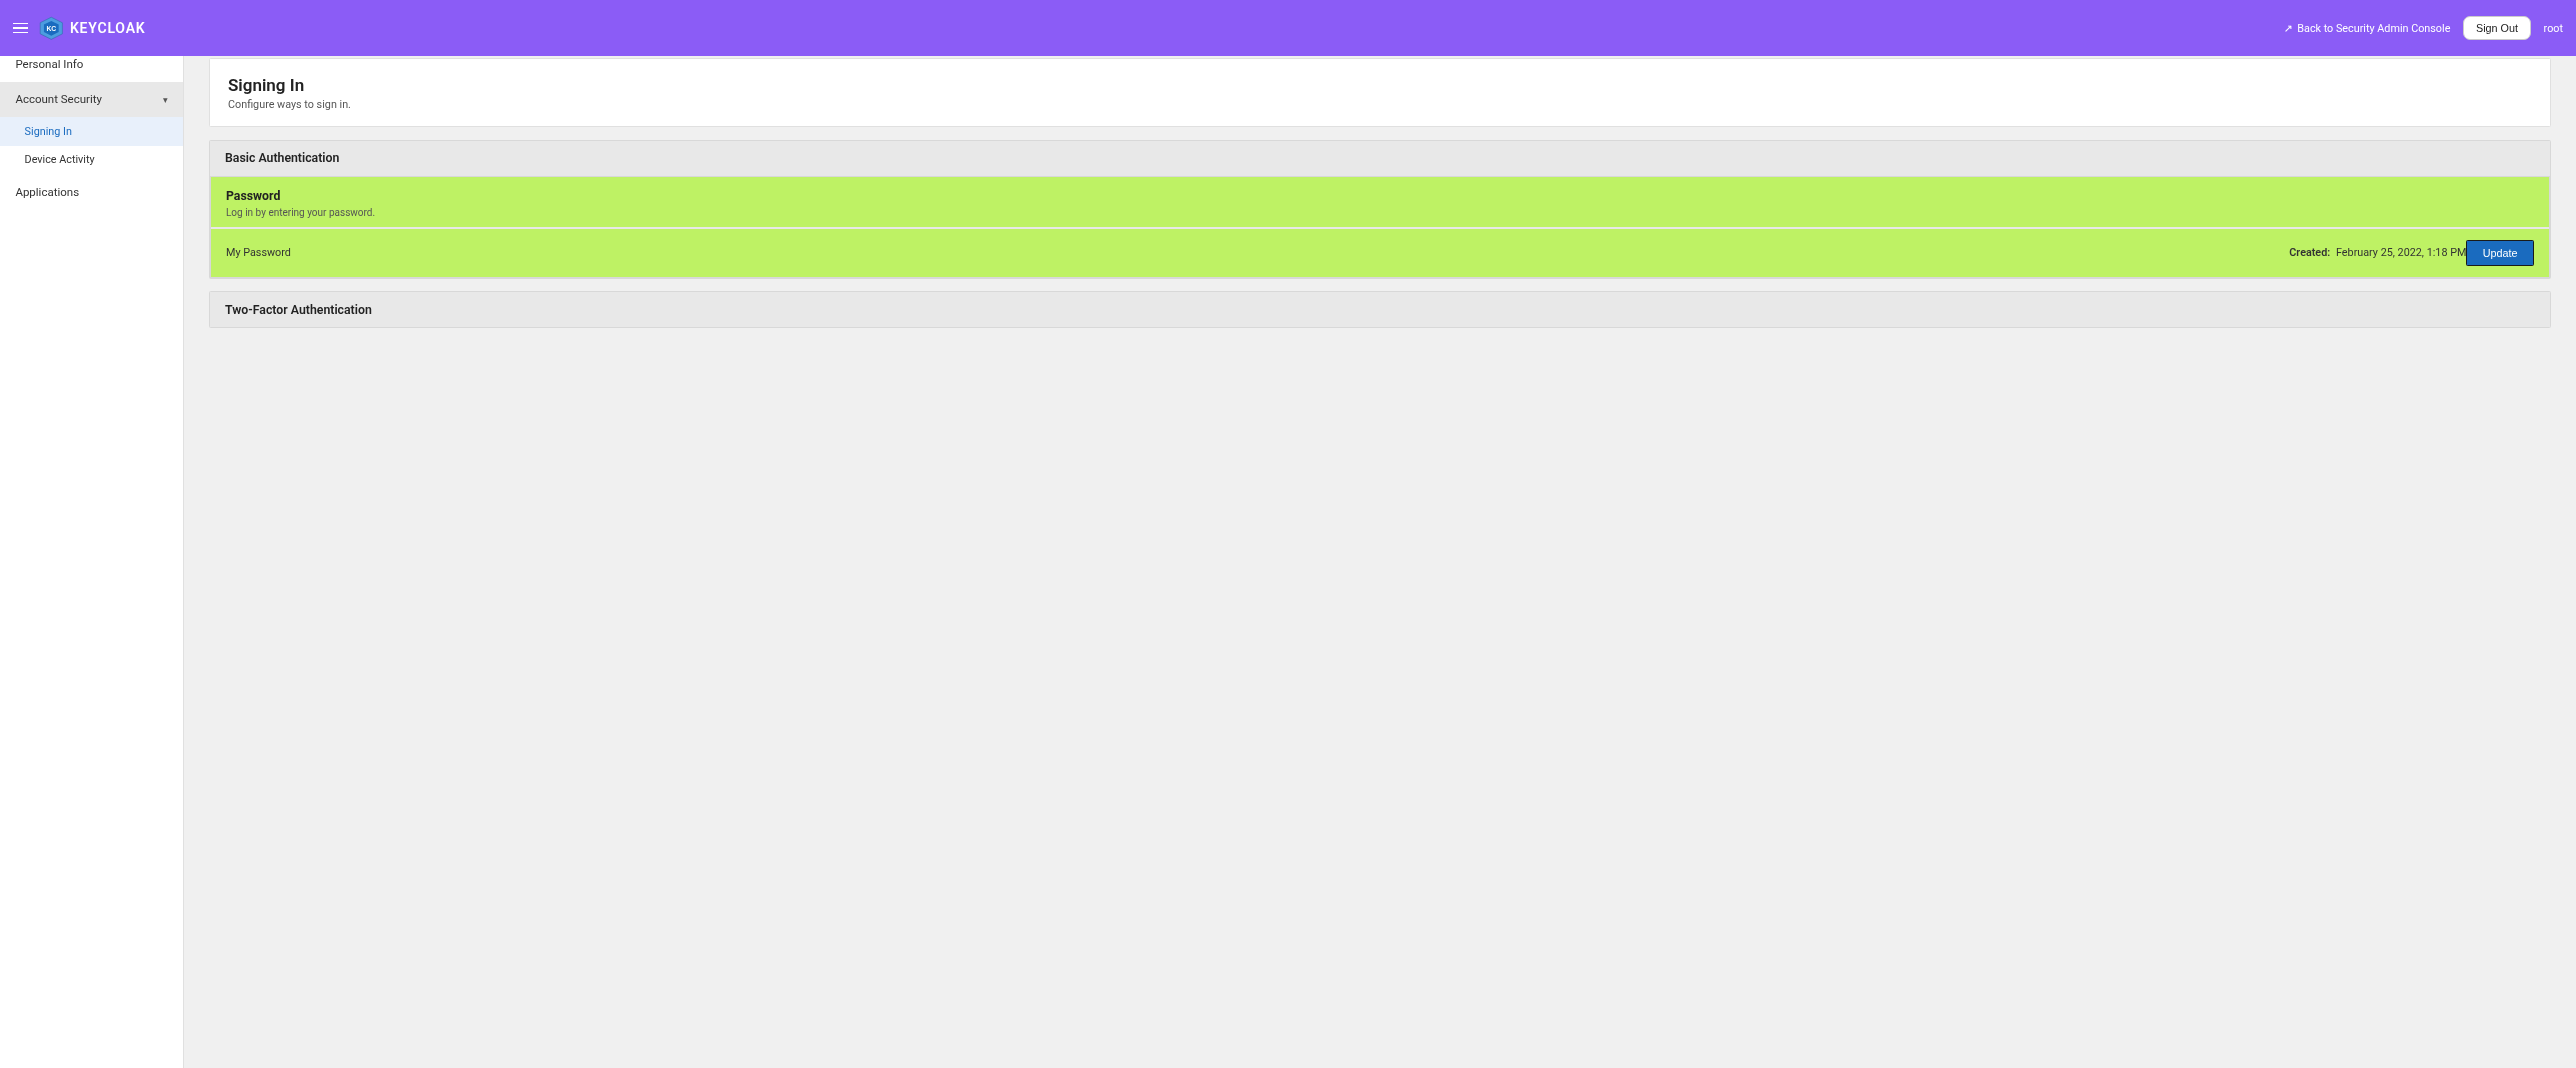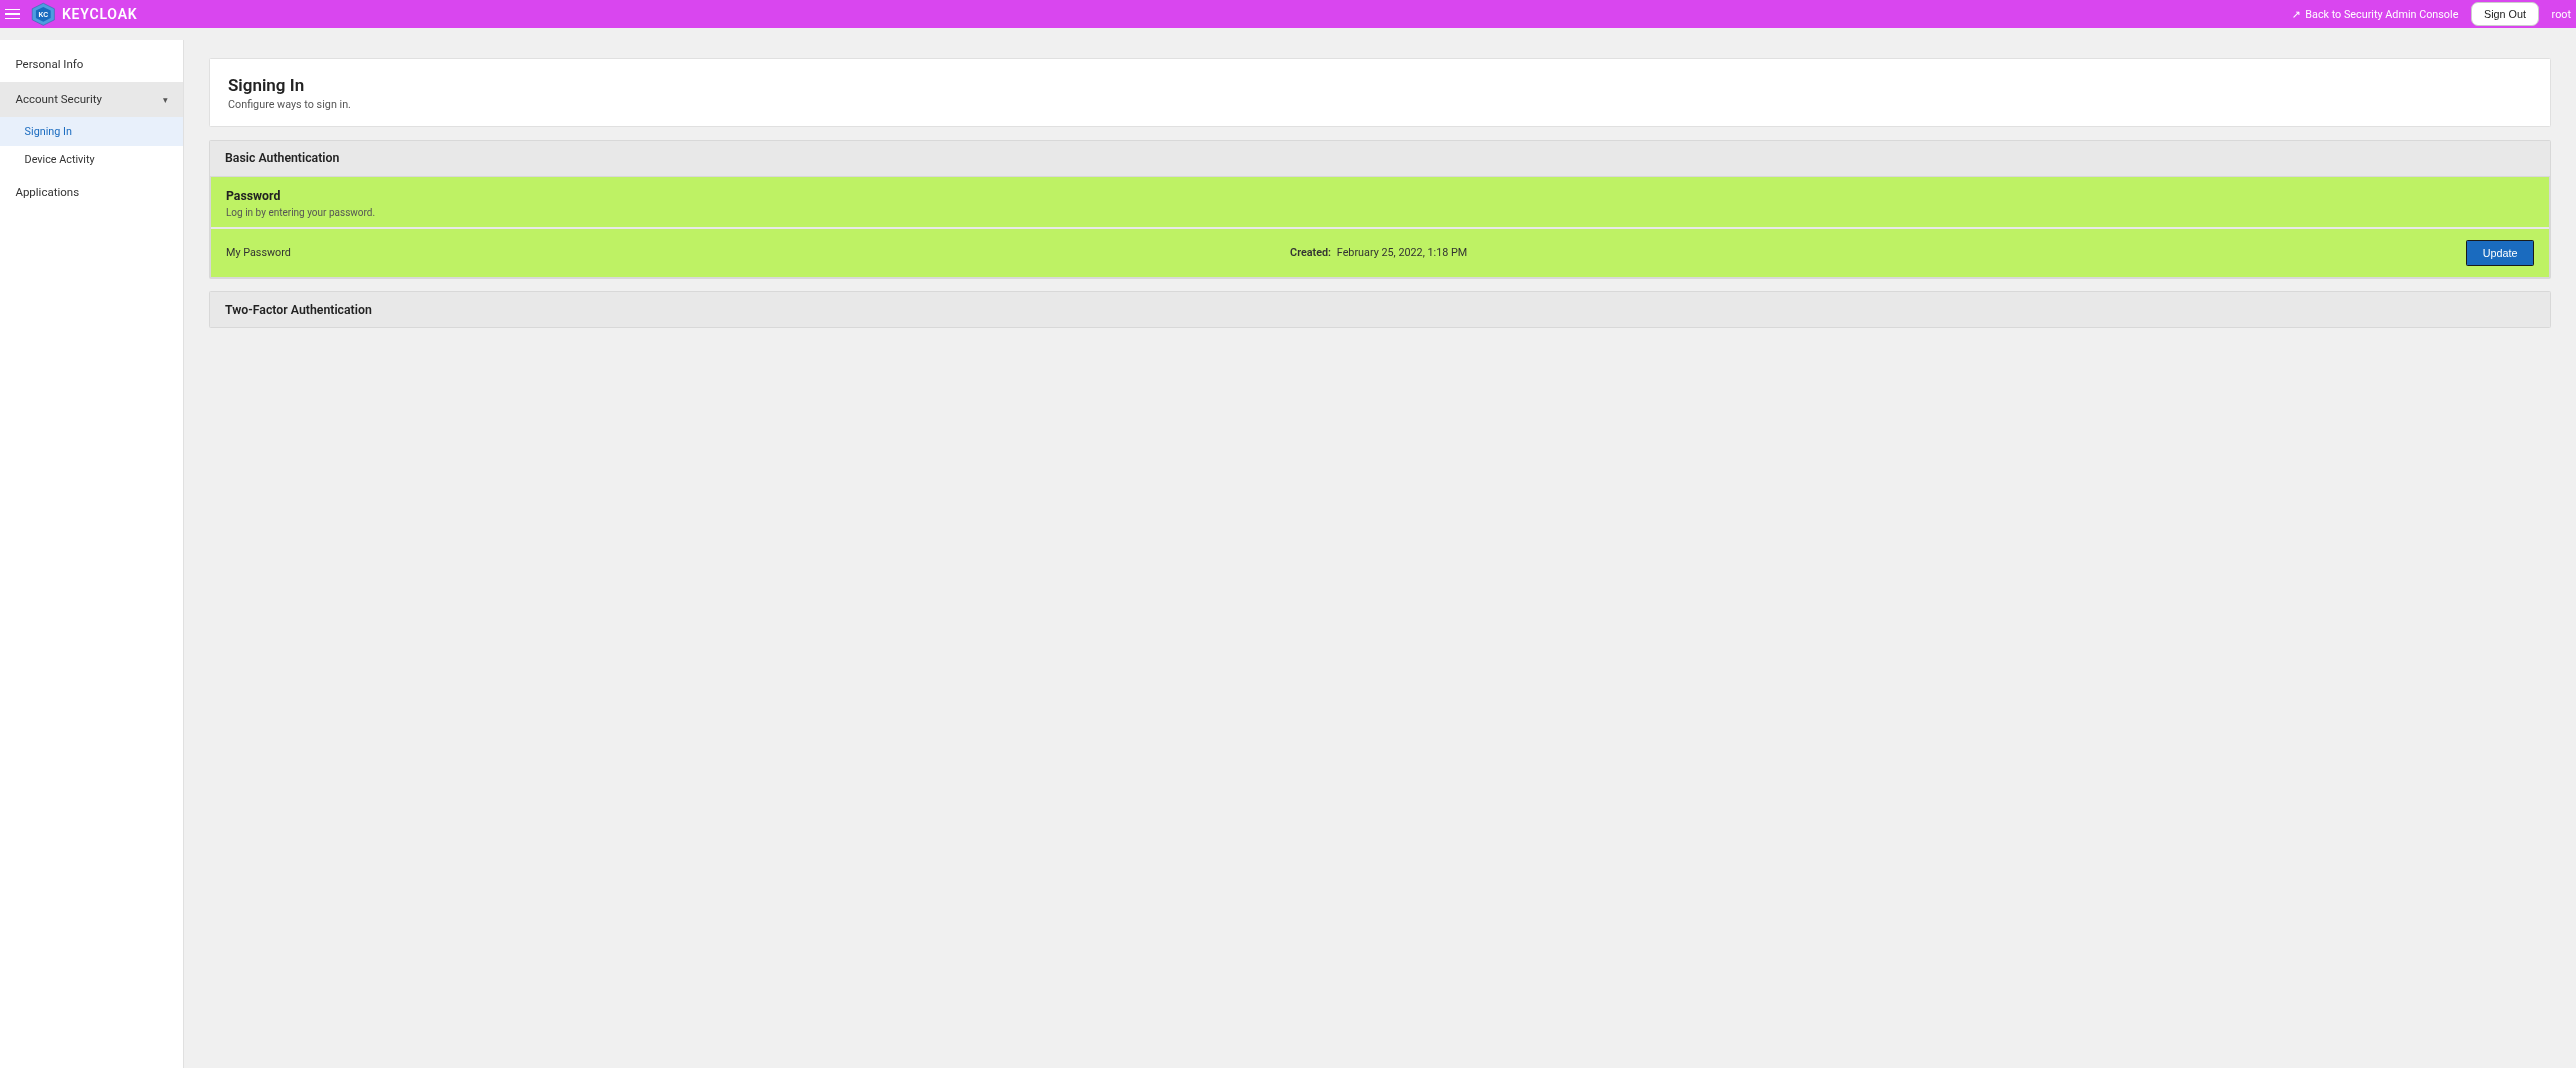--- a/index.html
+++ b/index.html
@@ -8,26 +8,26 @@
       box-sizing: border-box;
     }
     body {
       font-family: -apple-system, BlinkMacSystemFont, 'Segoe UI', Roboto, Arial, sans-serif;
       background: #f0f0f0;
       min-height: 100vh;
     }
 
     
     .topnav {
-      background: #d946ef;
-      height: 28px;
+      background: #8b5cf6;
+      height: 56px;
       display: flex;
       align-items: center;
       justify-content: space-between;
-      padding: 0 5px;
+      padding: 0 13px;
       position: fixed;
       top: 0;
       left: 0;
       right: 0;
       z-index: 100;
     }
     .topnav-left {
       display: flex;
       align-items: center;
       gap: 10.8px;
@@ -203,21 +203,21 @@
       border-top: 0.8px solid #e8e8e8;
     }
     .card-row-label {
       font-size: 10.8px;
       color: #333;
     }
     .card-row-meta {
       font-size: 10.8px;
       color: #333;
       flex: 1;
-      text-align: center;
+      text-align: right;
     }
     .card-row-meta strong {
       font-weight: 600;
     }
     .card-row-action {
       display: flex;
       align-items: center;
       gap: 6.1px;
     }
 

